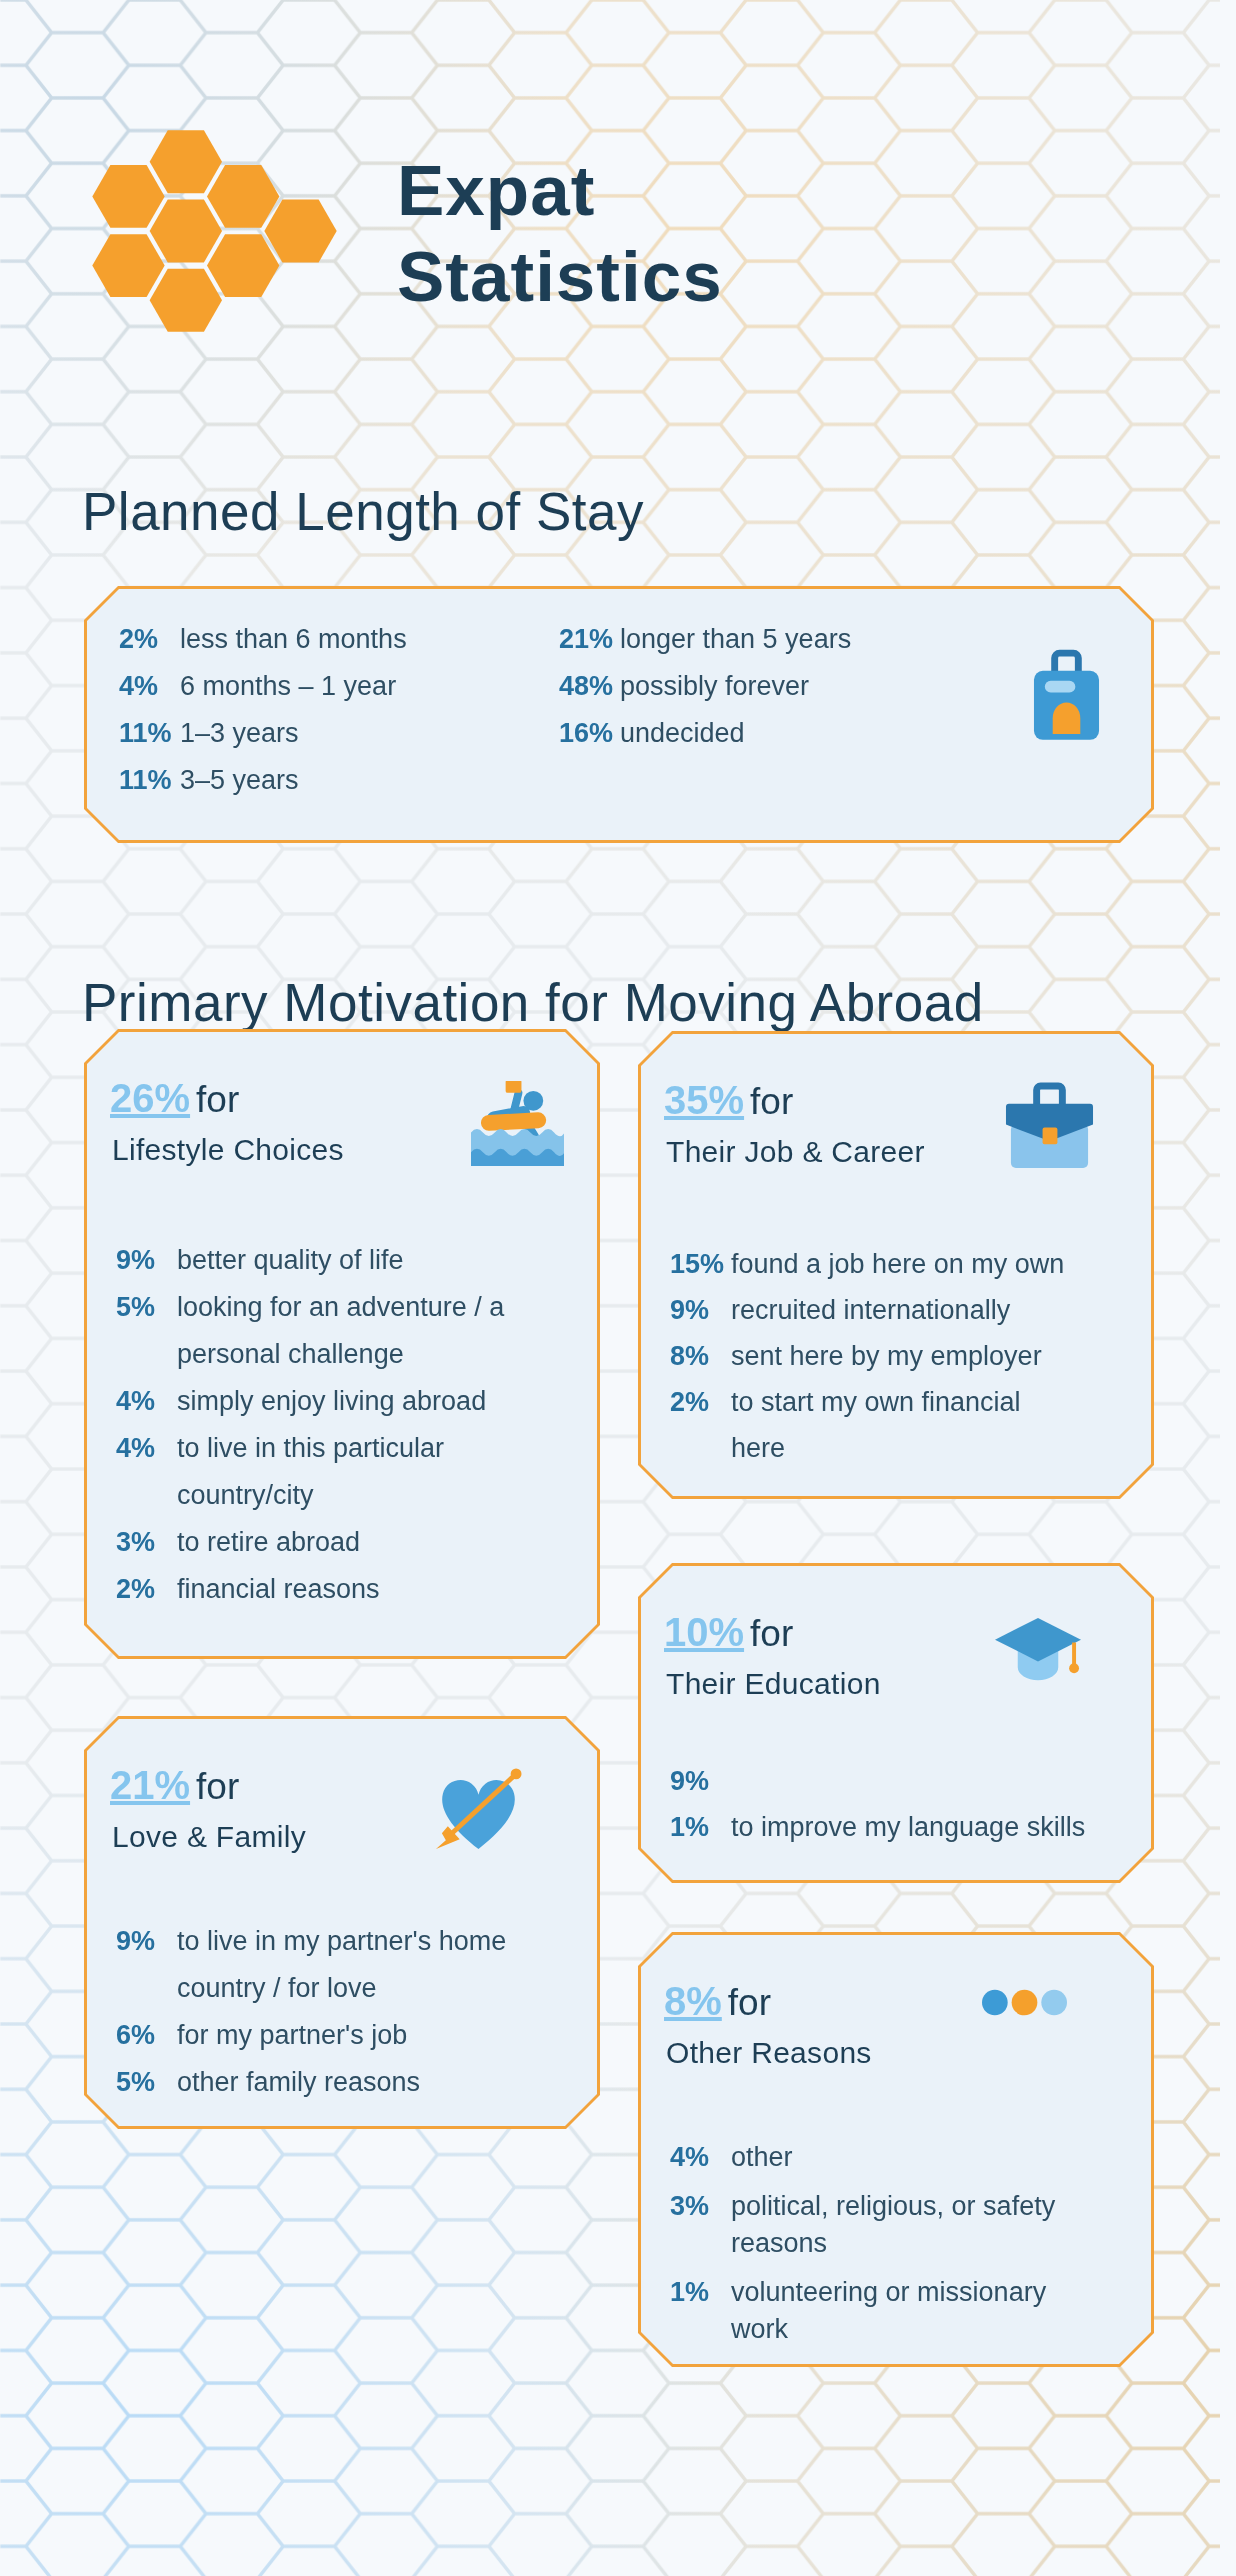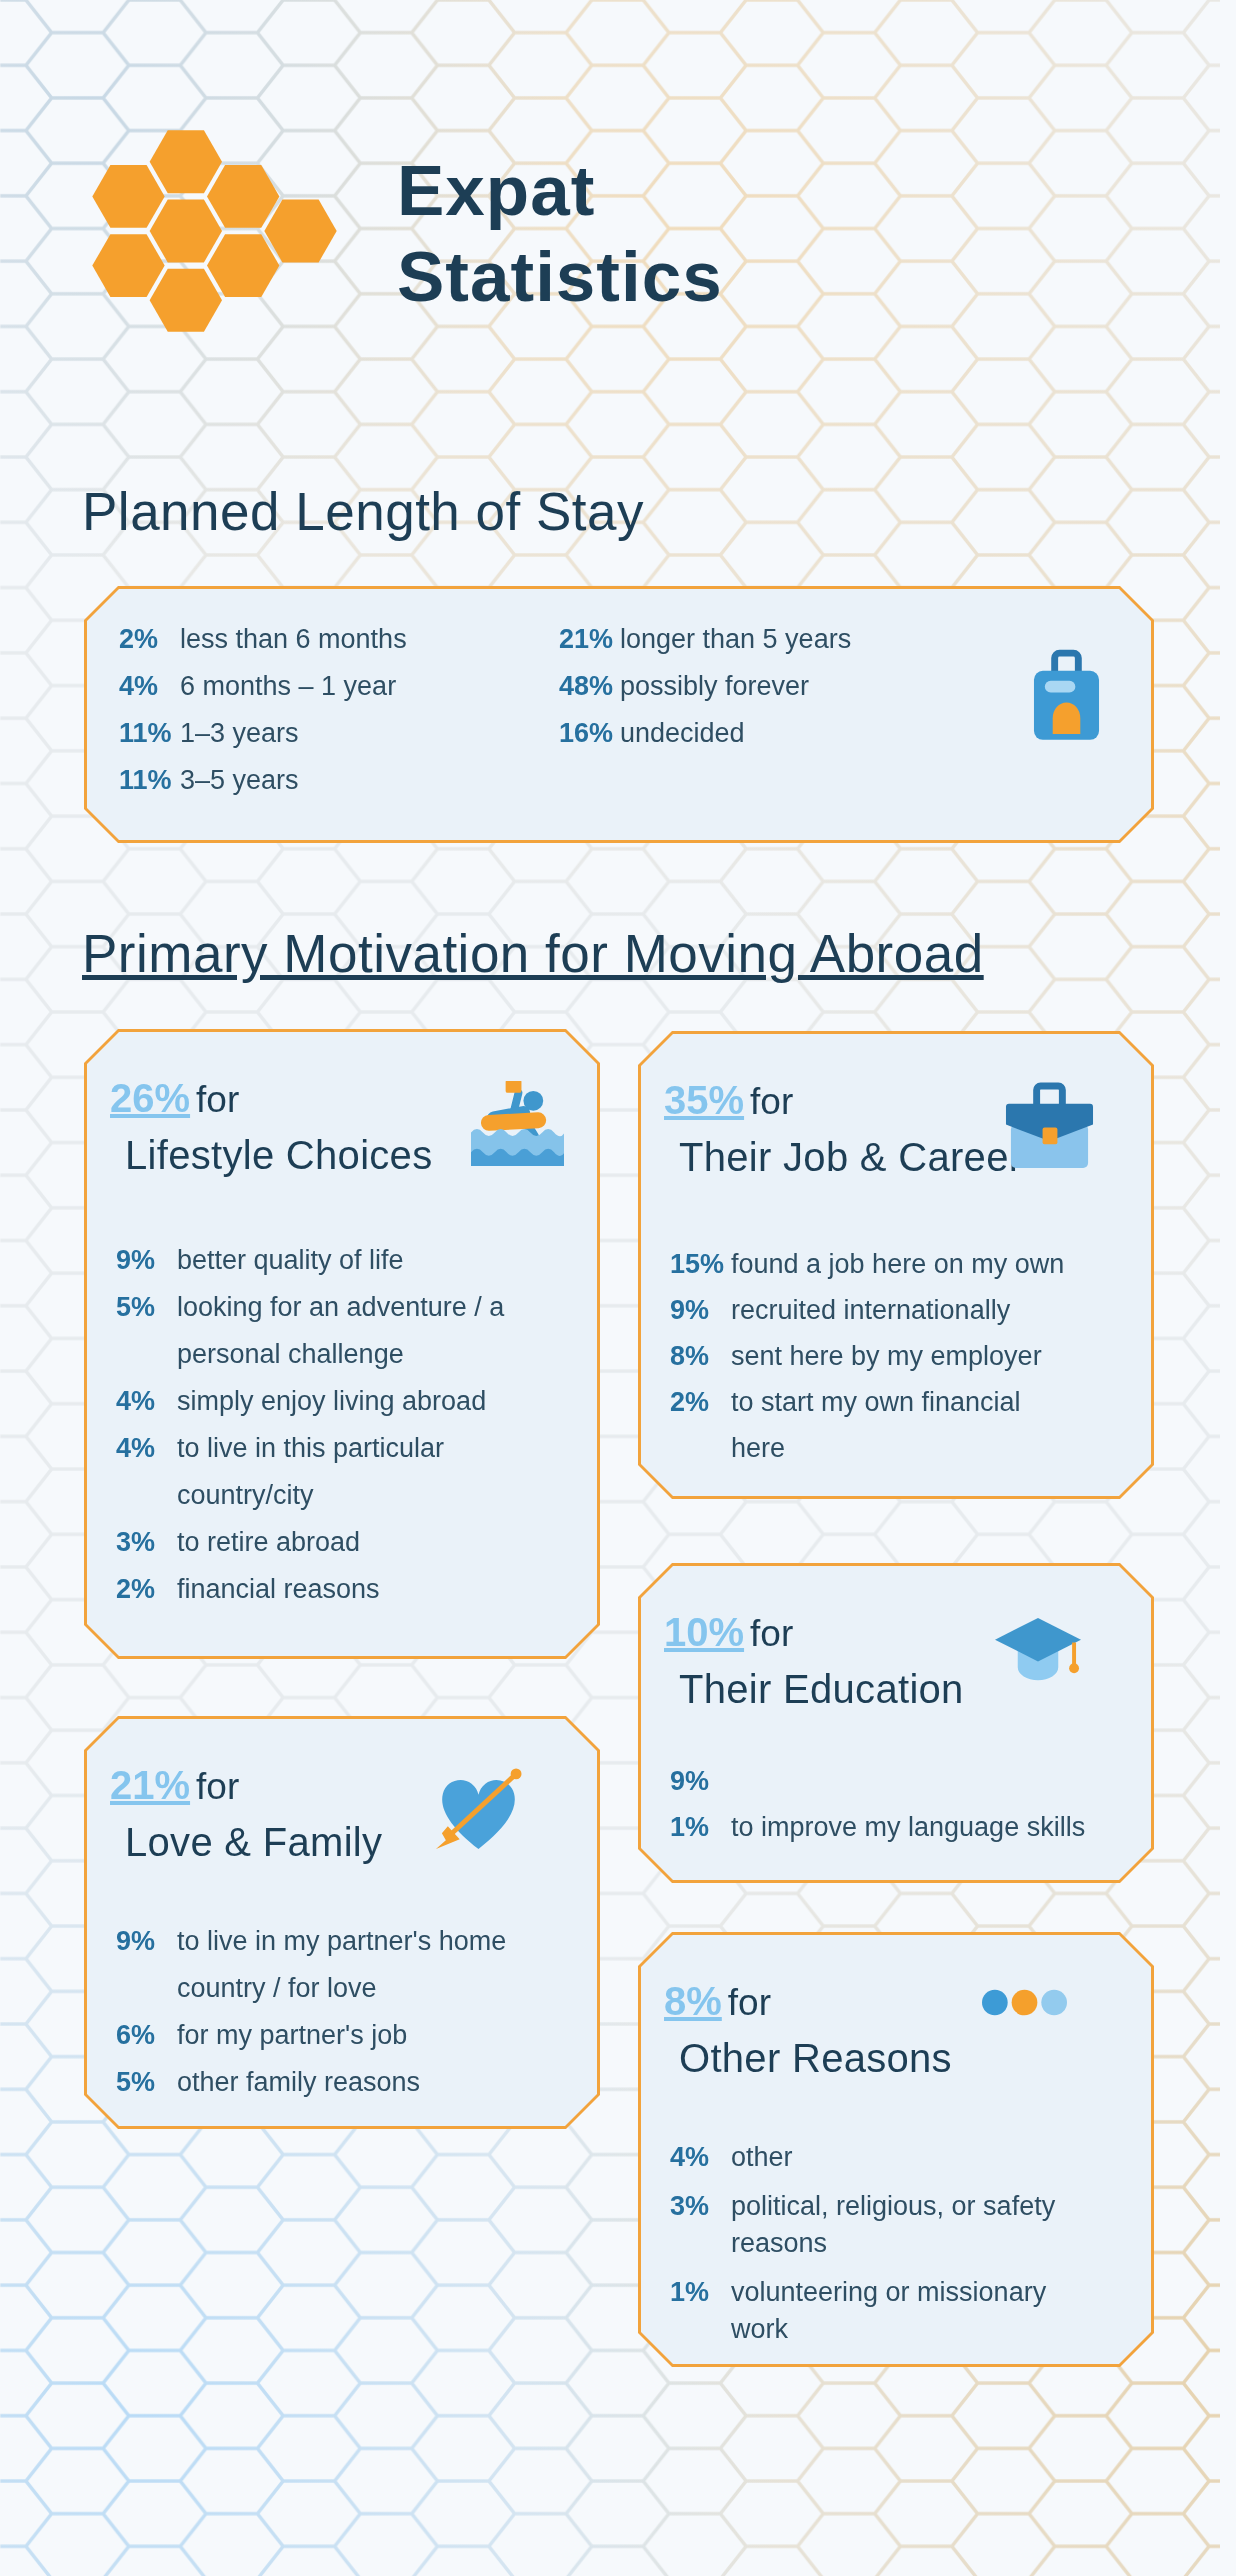--- a/index.html
+++ b/index.html
@@ -9,41 +9,41 @@
 
   
   .brand{position:absolute;left:0;top:0;z-index:2;}
   .logo{position:absolute;left:84px;top:124px;}
   .title{position:absolute;left:397px;top:148px;font-size:71px;line-height:86px;
          font-weight:700;letter-spacing:1px;color:#1d3e55;}
 
   .section-heading{position:absolute;left:82px;z-index:2;margin:0;
          font-size:53px;font-weight:400;letter-spacing:0.5px;color:#1d3e55;}
   #h-stay{top:481px;}
-  #h-motivation{top:923px;text-decoration:underline;}
+  #h-motivation{top:972px;}
 
   
   .card{position:absolute;z-index:2;background:#f2a33c;
         clip-path:polygon(34px 0,calc(100% - 34px) 0,100% 34px,100% calc(100% - 34px),
                   calc(100% - 34px) 100%,34px 100%,0 calc(100% - 34px),0 34px);}
   .card-fill{position:absolute;inset:3px;background:#eaf2f9;
         clip-path:polygon(32px 0,calc(100% - 32px) 0,100% 32px,100% calc(100% - 32px),
                   calc(100% - 32px) 100%,32px 100%,0 calc(100% - 32px),0 32px);}
   .card--stay{left:84px;top:586px;width:1070px;height:257px;}
   .card--lifestyle{left:84px;top:1029px;width:516px;height:630px;}
   .card--job{left:638px;top:1031px;width:516px;height:468px;}
   .card--education{left:638px;top:1563px;width:516px;height:320px;}
   .card--love{left:84px;top:1716px;width:516px;height:413px;}
   .card--other{left:638px;top:1932px;width:516px;height:435px;border-radius:22px;}
 
   .card-head{position:absolute;left:26px;top:47px;font-size:40px;}
   .pct-big{font-weight:700;color:#85c5ee;text-decoration:underline;}
   .for-word{font-size:37px;color:#1d3e55;margin-left:6px;text-align:right;}
-  .card-title{position:absolute;left:28px;top:104px;font-size:40px;font-weight:400;
-              letter-spacing:0.3px;color:#1d3e55;margin-left:13px;}
+  .card-title{position:absolute;left:28px;top:104px;font-size:30px;font-weight:400;
+              letter-spacing:0.3px;color:#1d3e55;}
 
   .items{position:absolute;left:0;right:10px;font-size:27px;}
   .item{display:flex;align-items:flex-start;padding-left:32px;}
   .item .pct{flex:0 0 61px;font-weight:700;color:#26709f;}
   .item .label{color:#2e4e63;white-space:pre-line;max-width:388px;}
 
   .card--lifestyle .items{top:208px;line-height:47px;}
   .card--job .items{top:210px;line-height:46px;}
   .card--education .items{top:195px;line-height:46px;}
   .card--love .items{top:202px;line-height:47px;}

